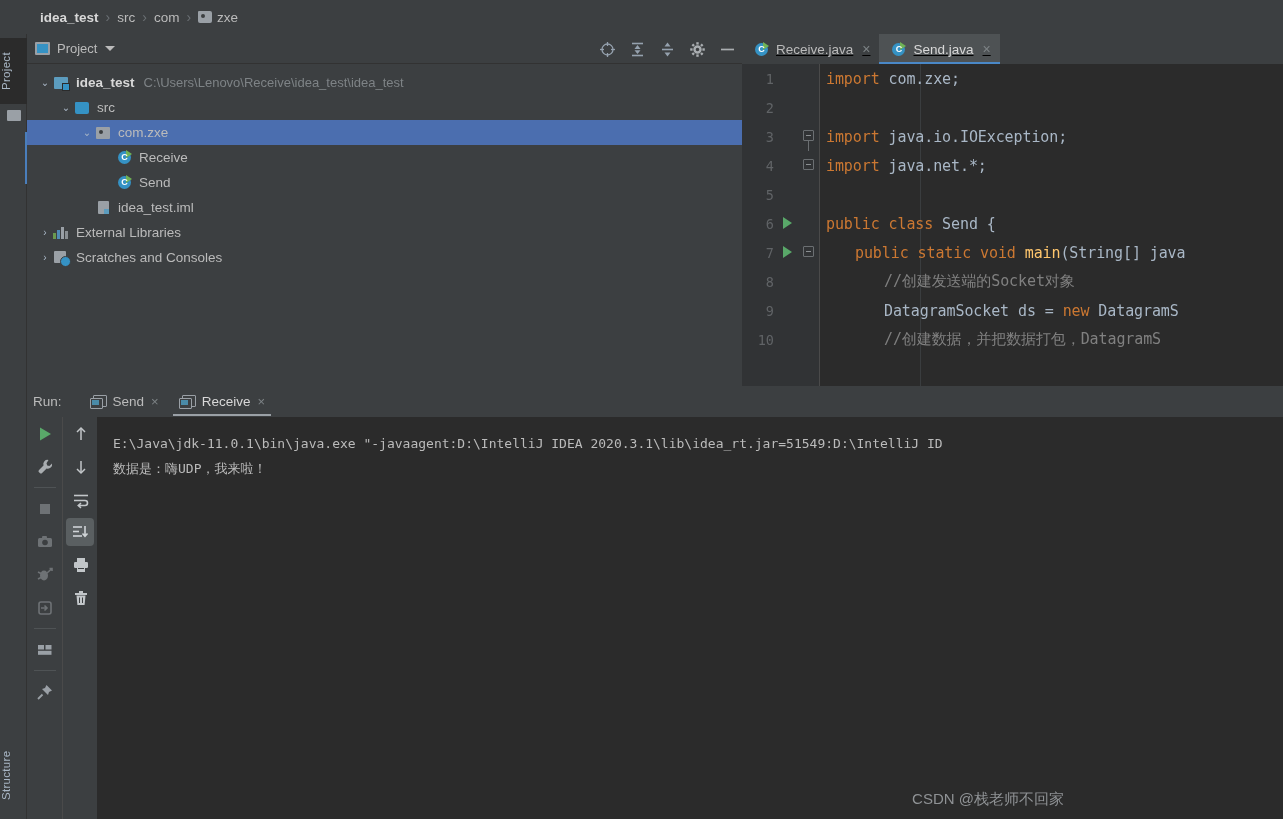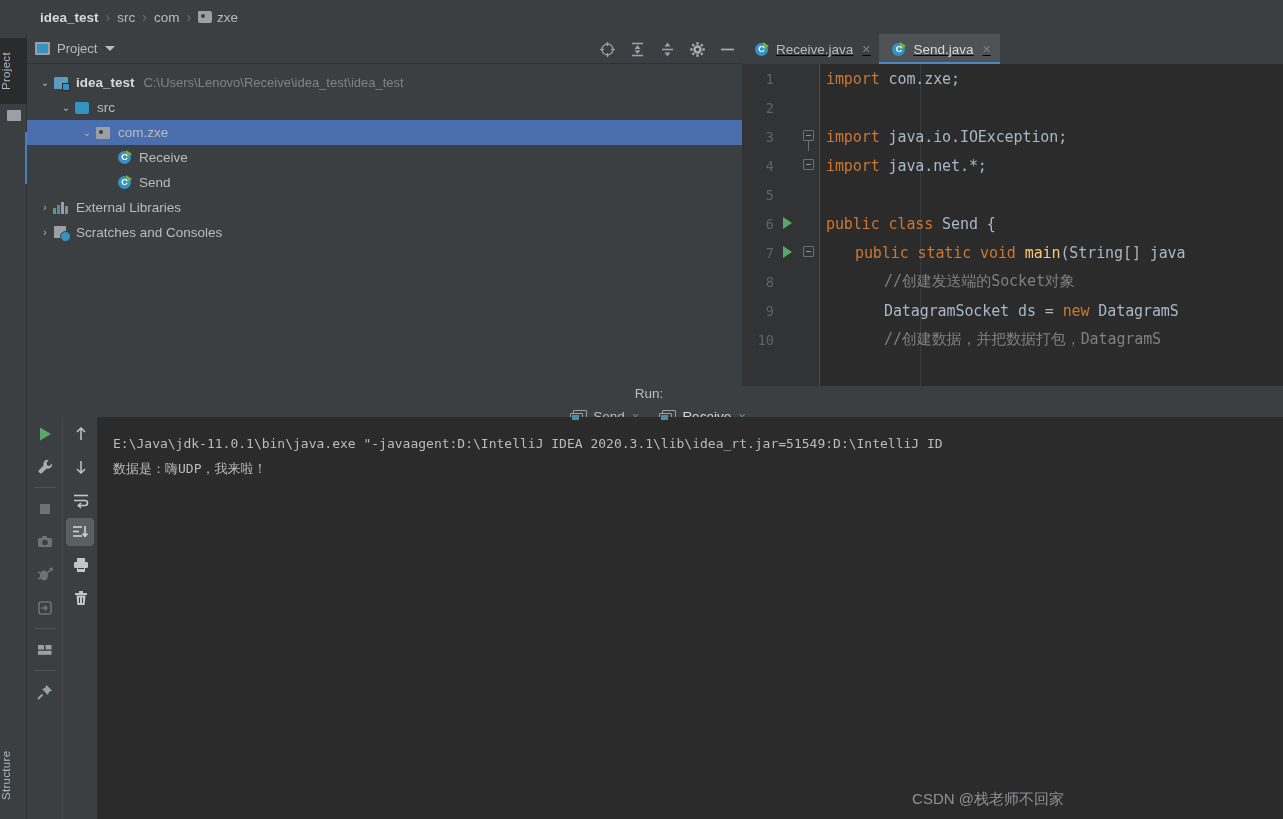--- a/index.html
+++ b/index.html
@@ -194,21 +194,21 @@
   .fn { color: #ffc66d; }
   .vguide { position:absolute; left:178px; top:0; width:1px; height:322px; background:#3a3d3f; }
 
   
   .run-panel {
     position: absolute; left: 27px; top: 386px; width: 1256px; height: 433px;
     background: #3c3f41;
   }
   .run-header {
     height: 31px; display: flex; align-items: center; padding-left: 6px; gap: 0;
-    font-size: 13.5px; color: #bbbbbb; flex-direction: column;
+    font-size: 13.5px; color: #bbbbbb;
   }
   .run-label { color: #bbbbbb; margin-right: 18px; }
   .rtab {
     display: flex; align-items: center; gap: 7px; padding: 0 10px;
     height: 31px; position: relative; color: #bbbbbb;
   }
   .rtab.active { color: #d8d8d8; }
   .rtab.active::after {
     content:""; position:absolute; left:4px; right:4px; bottom:1px; height:2px; background:#9aa0a6;
   }
@@ -350,20 +350,25 @@
           </span>
           <span class="row-label">Receive</span>
         </div>
         <div class="row" style="padding-left: 73px;">
           <span class="arrow empty">⌄</span>
           <span class="ic ic-class">
             <i class="ic-run-badge"></i>
           </span>
           <span class="row-label">Send</span>
         </div>
+        <div class="row" style="padding-left: 52px;">
+          <span class="arrow empty">⌄</span>
+          <span class="ic ic-iml"></span>
+          <span class="row-label">idea_test.iml</span>
+        </div>
         <div class="row" style="padding-left: 10px;">
           <span class="arrow">›</span>
           <span class="ic ic-lib">
             <i style="background: rgb(106, 154, 79); height: 6px;"></i>
             <i style="background: rgb(79, 139, 181); height: 9px;"></i>
             <i style="background: rgb(154, 160, 166); height: 12px;"></i>
             <i style="background: rgb(138, 143, 147); height: 8px;"></i>
           </span>
           <span class="row-label">External Libraries</span>
         </div>

